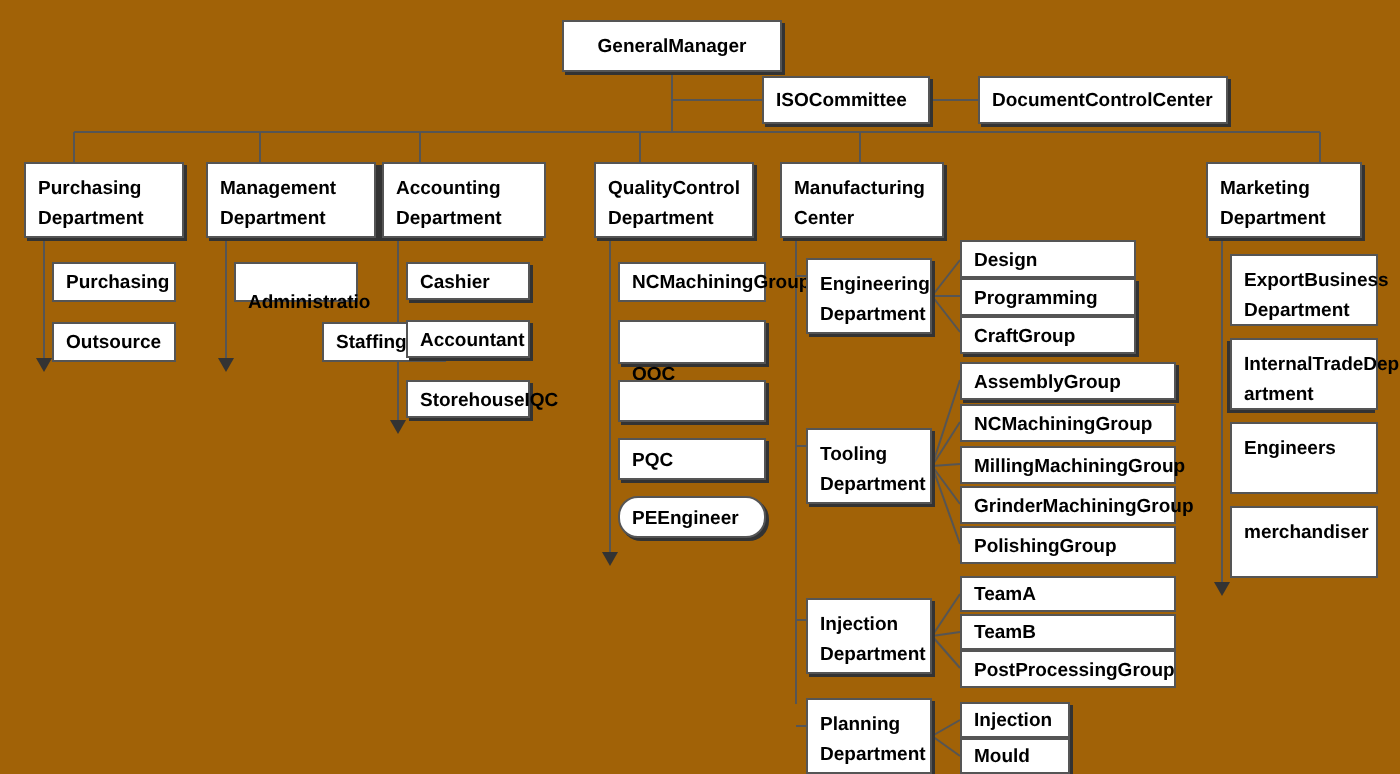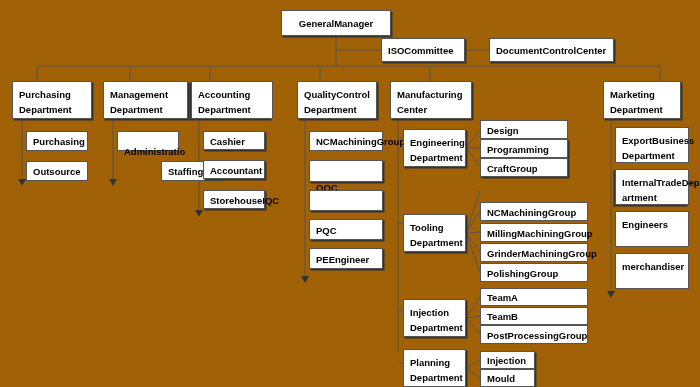--- a/index.html
+++ b/index.html
@@ -190,21 +190,21 @@
   </div>
   <div class="box shadow" style="left:309px; top:160px; width:74px; height:21px; padding-top:20px;">
     <span class="ln">OQC</span>
   </div>
   <div class="box shadow" style="left:309px; top:190px; width:74px; height:21px; padding-top:4px;">
     <span class="ln"></span>
   </div>
   <div class="box shadow" style="left:309px; top:219px; width:74px; height:21px; padding-top:4px;">
     <span class="ln">PQC</span>
   </div>
-  <div class="box shadow" style="left:309px; top:248px; width:74px; height:21px; padding-top:4px;">
+  <div class="box shadow" style="left:309px; top:248px; width:74px; height:21px; padding-top:4px;border-radius:10px;">
     <span class="ln">PEEngineer</span>
   </div>
   <div class="arrow-down" style="left:301px; top:276px;"></div>
 
   <div class="box two-line shadow" style="left:390px; top:81px; width:82px; height:38px;">
     <span class="ln">Manufacturing</span>
     <span class="ln">Center</span>
   </div>
 
   <div class="box two-line shadow" style="left:403px; top:129px; width:63px; height:38px;">
@@ -219,20 +219,23 @@
   </div>
   <div class="box shadow" style="left:480px; top:158px; width:88px; height:19px; padding-top:3px;">
     <span class="ln">CraftGroup</span>
   </div>
 
   <div class="box two-line shadow" style="left:403px; top:214px; width:63px; height:38px;">
     <span class="ln">Tooling</span>
     <span class="ln">Department</span>
   </div>
   <div class="arrow-left" style="left:460px; top:229px;"></div>
+  <div class="box shadow" style="left:480px; top:181px; width:108px; height:19px; padding-top:3px;">
+    <span class="ln">AssemblyGroup</span>
+  </div>
   <div class="box" style="left:480px; top:202px; width:108px; height:19px; padding-top:3px;">
     <span class="ln">NCMachiningGroup</span>
   </div>
   <div class="box" style="left:480px; top:223px; width:108px; height:19px; padding-top:3px;">
     <span class="ln">MillingMachiningGroup</span>
   </div>
   <div class="box" style="left:480px; top:243px; width:108px; height:19px; padding-top:3px;">
     <span class="ln">GrinderMachiningGroup</span>
   </div>
   <div class="box" style="left:480px; top:263px; width:108px; height:19px; padding-top:3px;">

